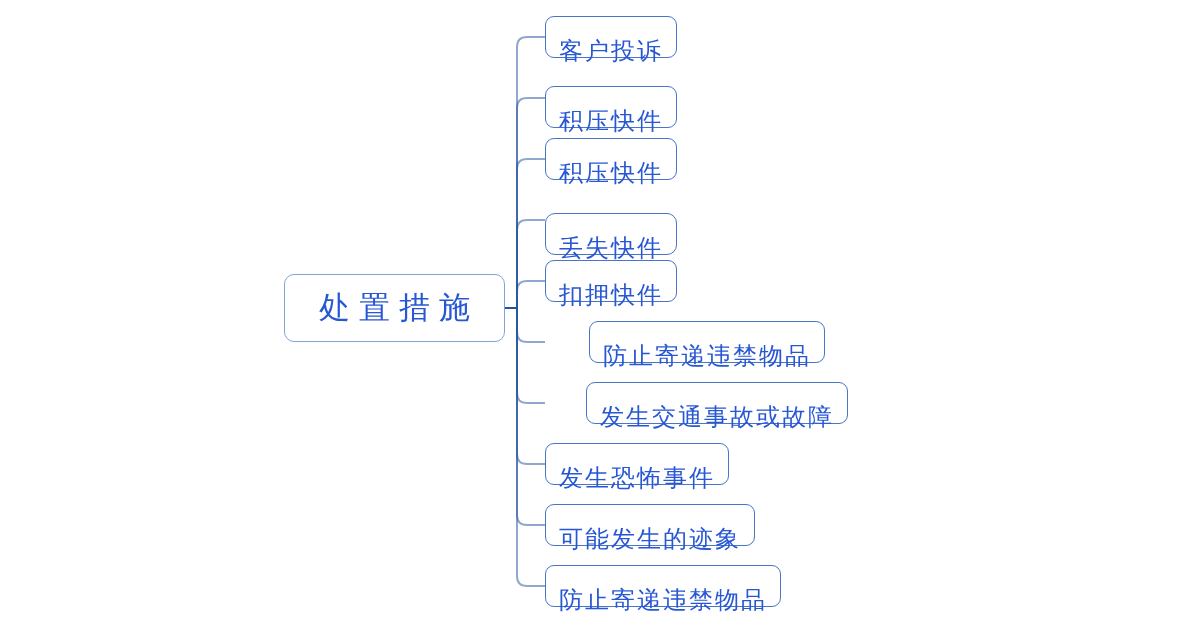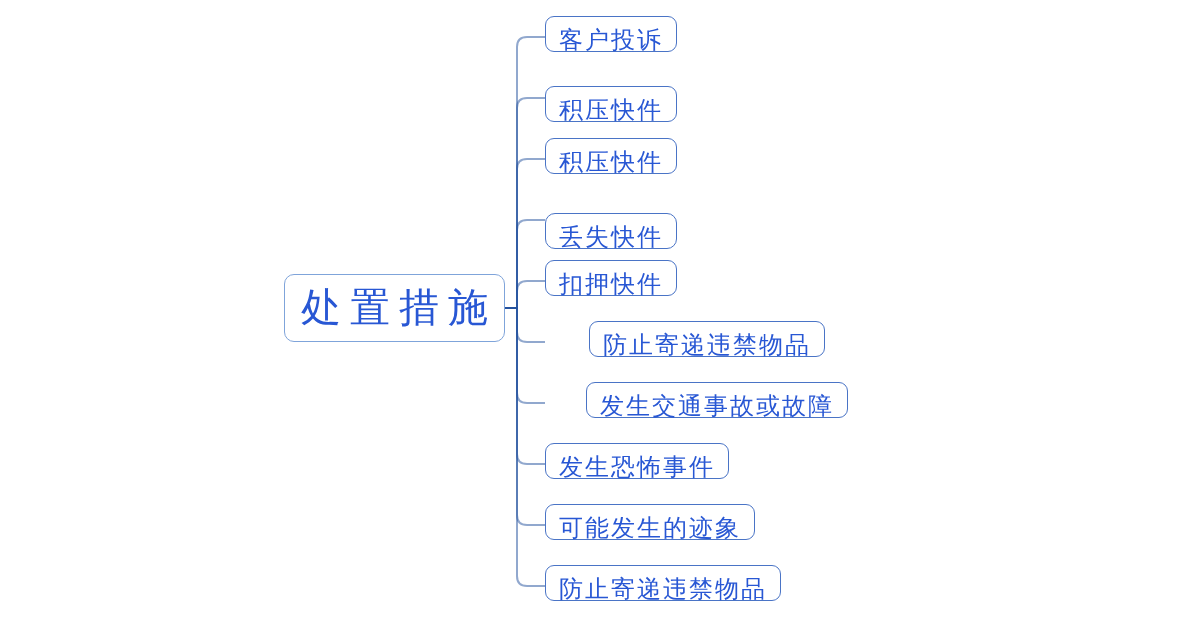--- a/index.html
+++ b/index.html
@@ -16,36 +16,36 @@
     box-sizing:border-box;
     background:#ffffff;
     white-space:nowrap;
   }
   .root-node{
     left:284px;top:274px;
     width:221px;height:68px;
     border:1.5px solid var(--root-border,#7fa4da);
     border-radius:10px;
     color:var(--text,#2857d4);
-    font-size:40px;
+    font-size:31px;
     letter-spacing:9px;
     text-indent:9px;
     line-height:64px;
     text-align:center;
   }
   .child-node{
     left:545px;
-    height:36px;
+    height:42px;
     border:1.5px solid var(--child-border,#4a74c6);
     border-radius:9px;
     color:var(--text,#2857d4);
     font-size:24px;
     letter-spacing:2px;
     line-height:38px;
-    padding:4px 13px;
+    padding:15px 13px;
   }
 </style>
 </head>
 <body>
 
 <div class="canvas" style="--bg: #ffffff; --root-border: #7fa4da; --child-border: #4a74c6; --text: #2857d4;">
   <svg class="connector-svg" width="1200" height="630" viewBox="0 0 1200 630" aria-hidden="true">
       <path d="M505 308 H517 V47 Q517 37 527 37 H545" fill="none" stroke="rgba(36,82,158,0.5)" stroke-width="2"></path>
       <path d="M505 308 H517 V108 Q517 98 527 98 H545" fill="none" stroke="rgba(36,82,158,0.5)" stroke-width="2"></path>
       <path d="M505 308 H517 V169 Q517 159 527 159 H545" fill="none" stroke="rgba(36,82,158,0.5)" stroke-width="2"></path>

